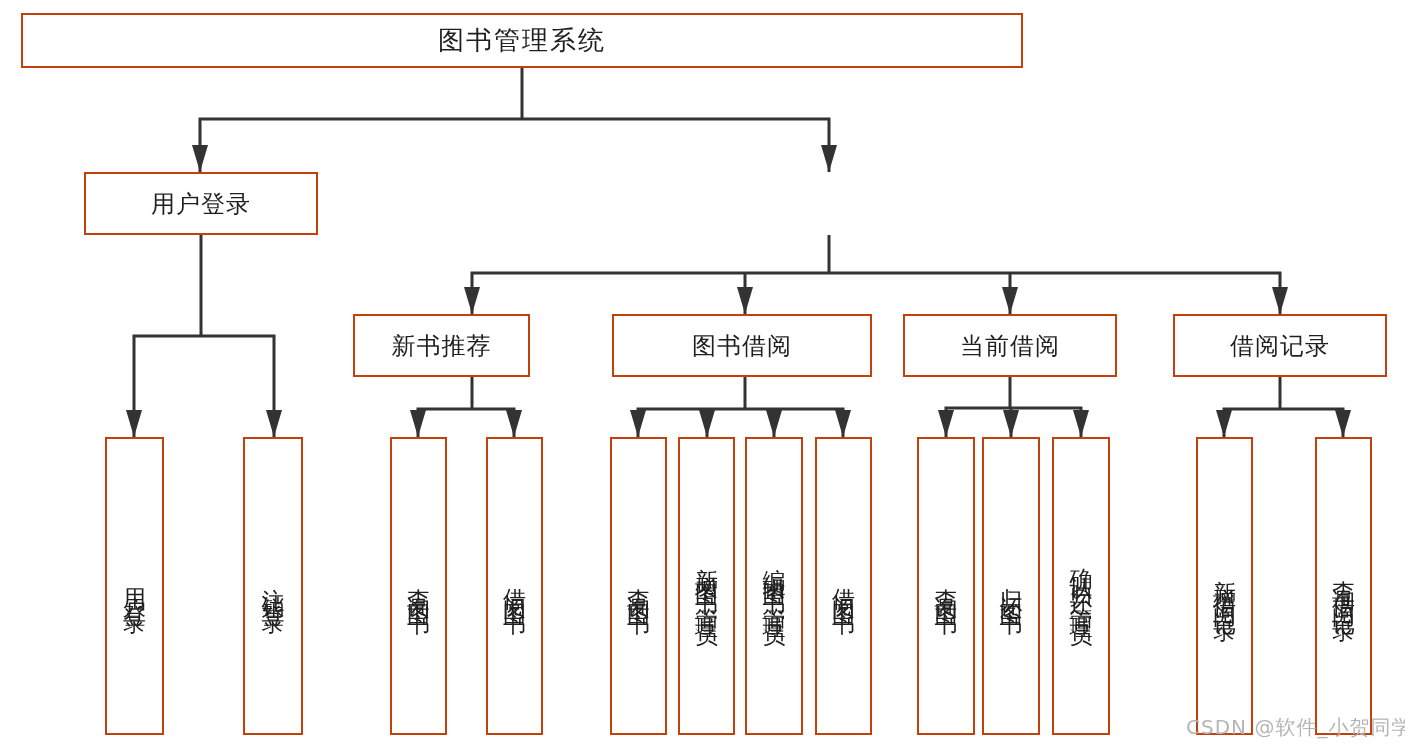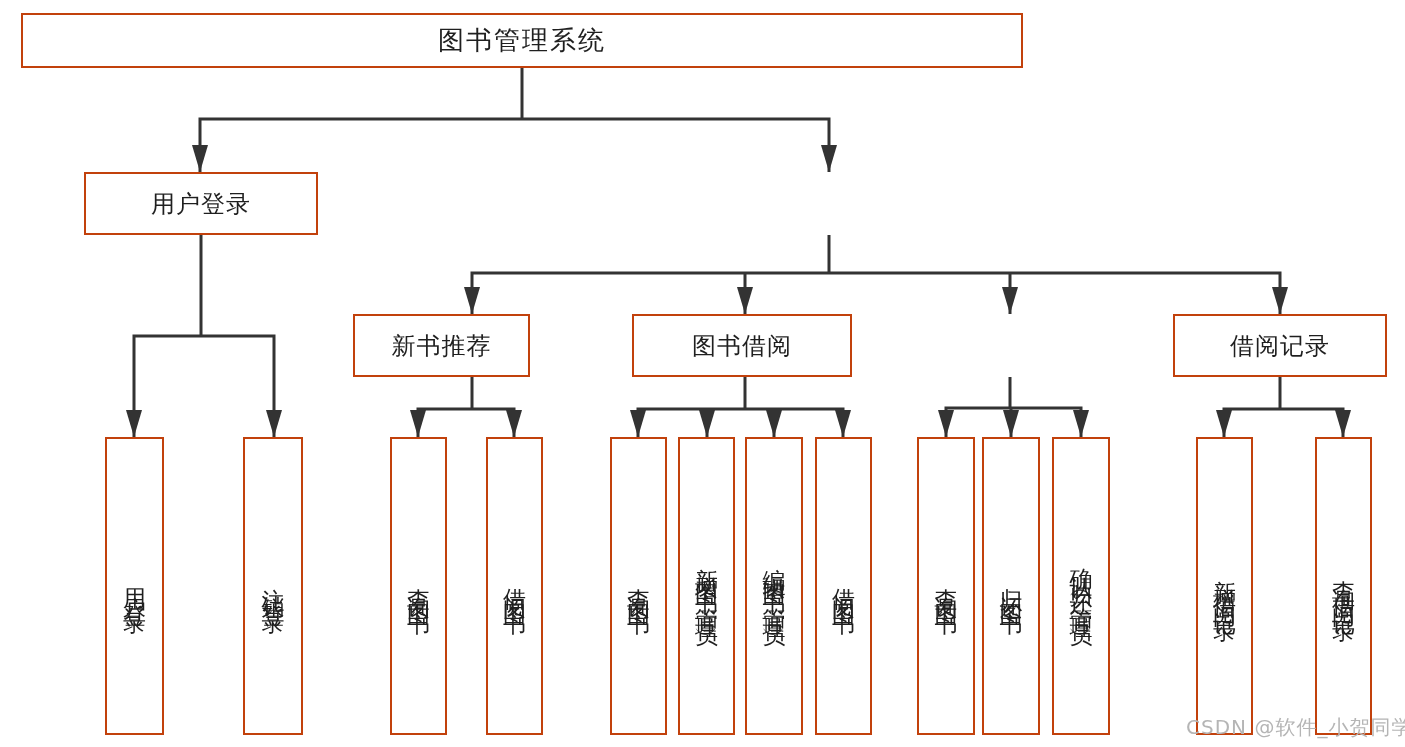--- a/index.html
+++ b/index.html
@@ -84,22 +84,25 @@
     <span class="h-label">图书管理系统</span>
   </div>
 
   <div class="box lv1" style="left:84px;top:172px;width:234px;">
     <span class="h-label">用户登录</span>
   </div>
 
   <div class="box lv2" style="left:353px;width:177px;">
     <span class="h-label">新书推荐</span>
   </div>
-  <div class="box lv2" style="left:632px;width:220px;">
+  <div class="box lv2" style="left:612px;width:260px;">
     <span class="h-label">图书借阅</span>
+  </div>
+  <div class="box lv2" style="left:903px;width:214px;">
+    <span class="h-label">当前借阅</span>
   </div>
   <div class="box lv2" style="left:1173px;width:214px;">
     <span class="h-label">借阅记录</span>
   </div>
 
   <div class="box leaf" style="left:105px;width:59px;">
     <span class="v-label">用户登录</span>
   </div>
   <div class="box leaf" style="left:243px;width:60px;">
     <span class="v-label">注销登录</span>

